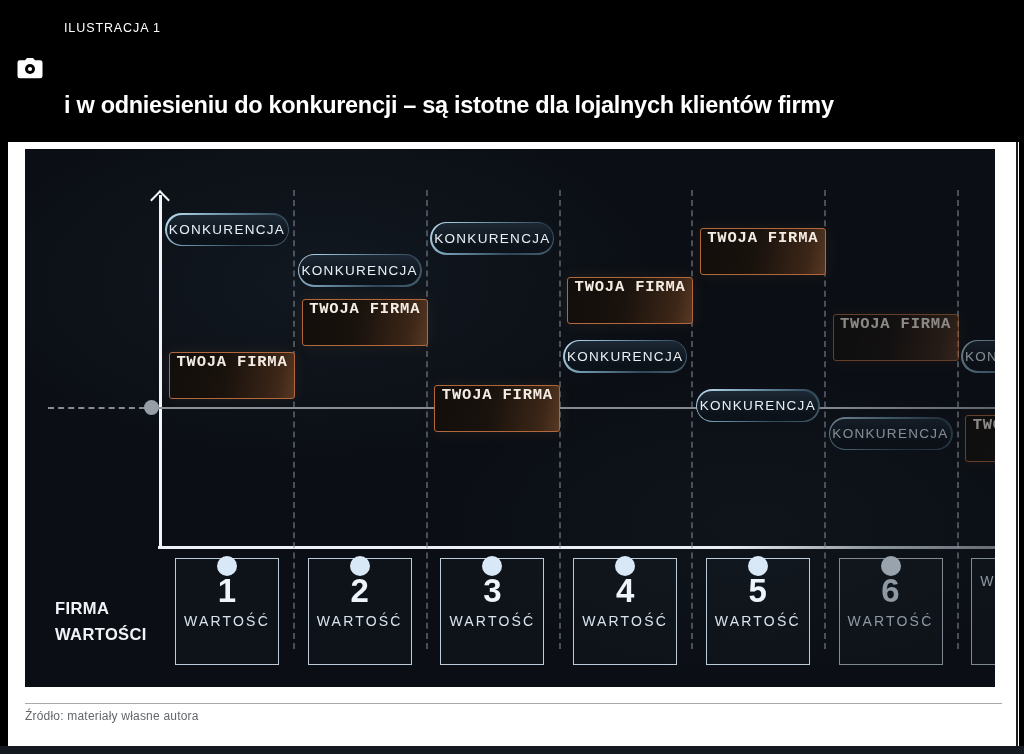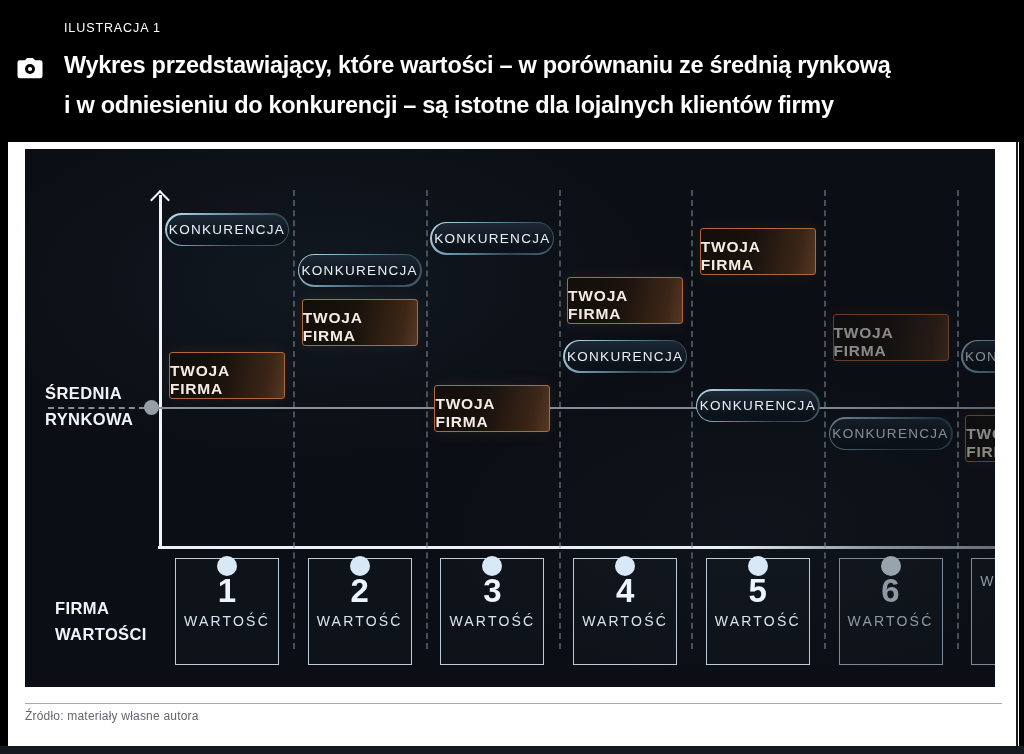--- a/index.html
+++ b/index.html
@@ -43,24 +43,24 @@
               letter-spacing:.4px;line-height:26px;z-index:3;}
   .lbl-avg{left:20px;top:231px;}
   .lbl-waga{left:30px;top:446px;}
 
   
   .pill{position:absolute;width:124px;height:33px;padding:1.5px;border-radius:18px;box-sizing:border-box;
         background:linear-gradient(140deg,#c4e3f4 0%,#7097ad 35%,#304758 72%,#47606e 100%);z-index:3;}
   .pill-in{width:100%;height:100%;border-radius:16px;display:flex;align-items:center;justify-content:center;
            background:linear-gradient(180deg,#1c2834 0%,#0c121a 78%);}
   .pill-in span{color:#e9f0f6;font-size:13.5px;letter-spacing:1.3px;}
-  .firma{position:absolute;width:116px;height:47px;box-sizing:border-box;border:1.5px solid #b2673c;
-         border-radius:3px;display:flex;align-items:flex-end;justify-content:center;z-index:3;
+  .firma{position:absolute;width:126px;height:47px;box-sizing:border-box;border:1.5px solid #b2673c;
+         border-radius:3px;display:flex;align-items:flex-start;justify-content:center;z-index:3;
          background:linear-gradient(100deg,#120e0b 0%,#19120d 45%,#3c2617 85%,#573823 100%);
-         box-shadow:0 0 16px rgba(205,125,62,.10);}
+         box-shadow:0 0 16px rgba(205,125,62,.10);font-family:Liberation Mono, monospace;}
   .firma span{color:#f4ece3;font-weight:700;font-size:15.5px;letter-spacing:.8px;}
 
   
   .dot{position:absolute;width:20px;height:20px;border-radius:50%;background:#d8e8f7;z-index:4;}
   .dot.faded{background:#99a3ad;}
   .vbox{position:absolute;top:409px;width:104px;height:107px;box-sizing:border-box;z-index:3;
         border:1.5px solid #bdcad7;background:rgba(225,238,250,.02);text-align:center;}
   .vnum{margin-top:14px;font-size:33px;font-weight:700;color:#edf4fb;line-height:36px;}
   .vlabel{margin-top:4px;font-size:14px;letter-spacing:2.2px;color:#d9e4ef;}
   .vbox.faded{border-color:rgba(189,202,215,.65);}
@@ -78,39 +78,34 @@
 
 <div class="stage">
 
   <div class="header">
     <div class="fig-label">ILUSTRACJA 1</div>
     <svg class="cam-icon" viewBox="0 0 26 21">
       <path d="M8 2.2 L10 0 H16 L18 2.2 H23.2 A2.3 2.3 0 0 1 25.5 4.5 V18 A2.3 2.3 0 0 1 23.2 20.3 H2.8 A2.3 2.3 0 0 1 0.5 18 V4.5 A2.3 2.3 0 0 1 2.8 2.2 Z" fill="#ffffff"></path>
       <circle cx="13" cy="11" r="5" fill="#000000"></circle>
       <circle cx="13" cy="11" r="2.1" fill="#ffffff"></circle>
     </svg>
-    <div class="title-line title-1">Wykres przedstawiający, które wartości – w porównaniu ze średnią rynkową</div>
     <div class="title-line title-2">i w odniesieniu do konkurencji – są istotne dla lojalnych klientów firmy</div>
   </div>
 
   <div class="figure-area">
 
     <div class="chart" id="chart">
       <div class="y-axis"></div>
       <div class="y-arrow"></div>
       <div class="x-axis"></div>
 
       <div class="avg-dash"></div>
       <div class="avg-dot"></div>
       <div class="avg-line"></div>
 
-      <div class="axis-label lbl-avg">
-        <div>ŚREDNIA</div>
-        <div>RYNKOWA</div>
-      </div>
       <div class="axis-label lbl-waga">
         <div>FIRMA</div>
         <div>WARTOŚCI</div>
       </div>
 
       <div id="chart-dynamic">
           <div class="sep" style="left: 268.35px;"></div>
           <div class="sep" style="left: 401.05px;"></div>
           <div class="sep" style="left: 533.75px;"></div>
           <div class="sep" style="left: 666.45px;"></div>

